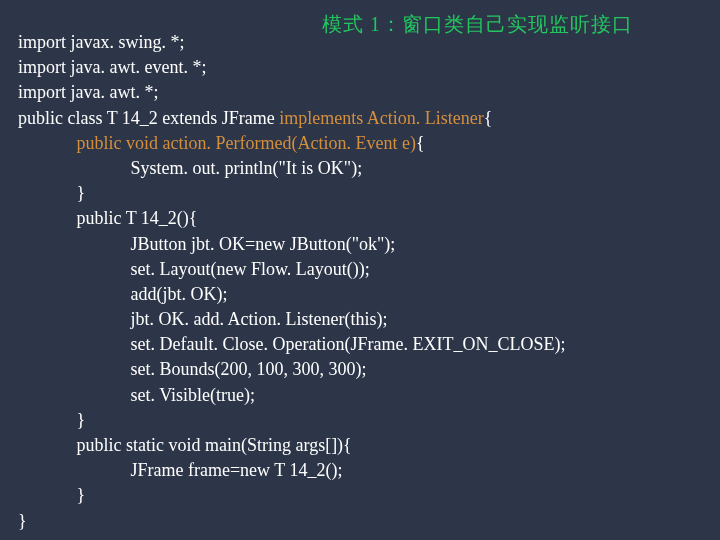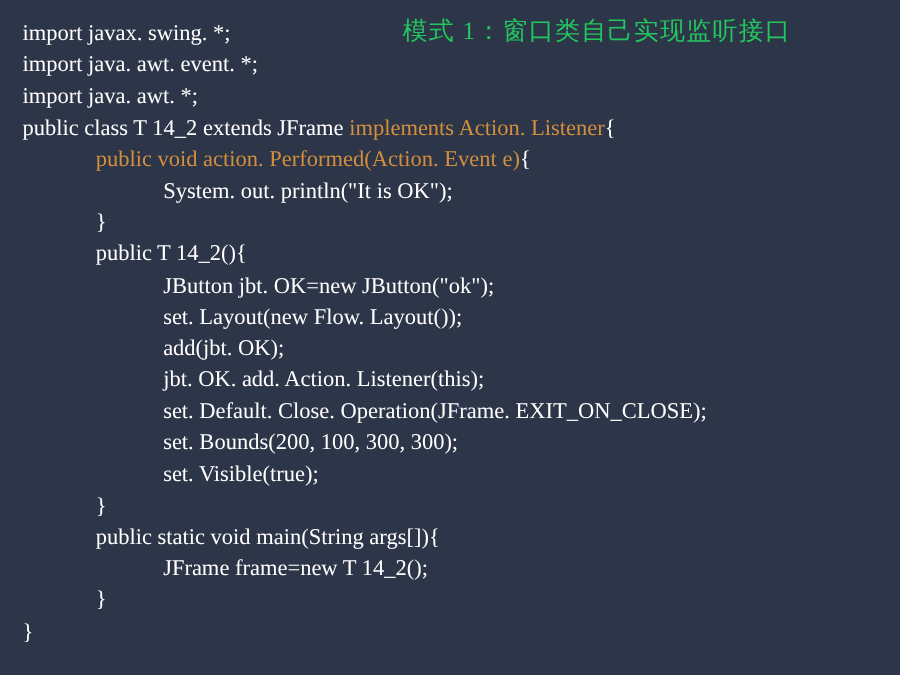--- a/index.html
+++ b/index.html
@@ -26,20 +26,21 @@
     color: #22c55e;
     font-family: "SimSun", "宋体", serif;
     font-size: 20px;
     letter-spacing: 1px;
   }
   .code {
     color: #ffffff;
     line-height: 1.4;
     white-space: pre;
     font-size: 18px;
+    margin-top: 16px;
   }
   .kw {
     color: #d48f3e;
   }
 </style>
 </head>
 <body>
 
 <div class="slide">
   <div class="title">模式 1：窗口类自己实现监听接口</div>

